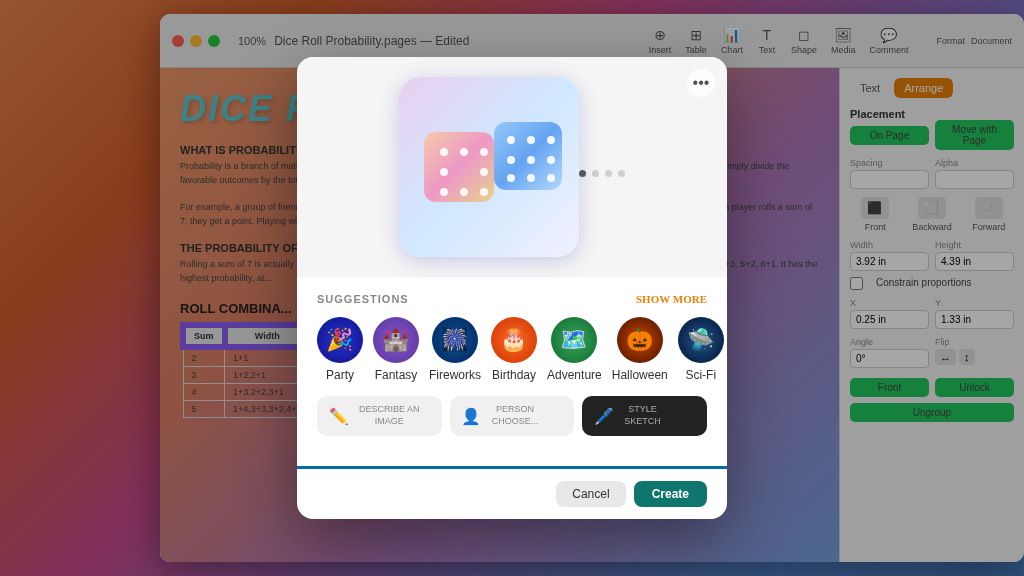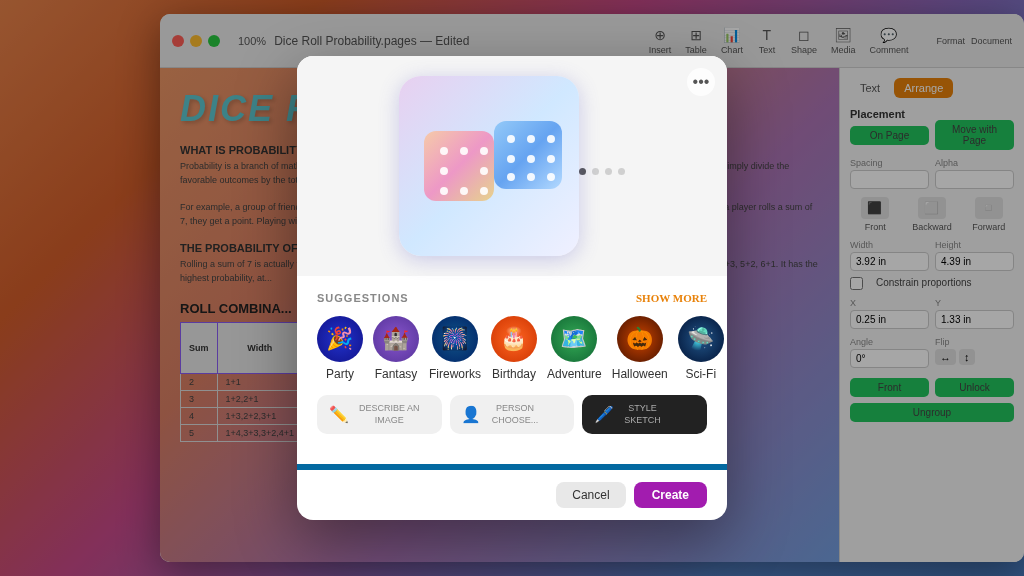--- a/index.html
+++ b/index.html
@@ -148,22 +148,22 @@
       font-weight: 700;
       color: #222;
     }
     .doc-table {
       margin-top: 6px;
       border-collapse: collapse;
       font-size: 9px;
     }
     .doc-table th {
       background: #e8e8e8;
-      padding: 20px 8px;
-      border: 1px solid #8b5cf6;
+      padding: 3px 8px;
+      border: 6px solid #8b5cf6;
       font-weight: 600;
       color: #333;
     }
     .doc-table td {
       padding: 3px 8px;
       border: 1px solid #ddd;
       color: #444;
     }
 
     
@@ -458,37 +458,37 @@
     }
     .style-btn .option-text span {
       color: #aaa;
     }
 
     .modal-footer {
       display: flex;
       justify-content: flex-end;
       gap: 8px;
       padding: 12px 20px;
-      border-top: 6px solid #0369a1;
+      border-top: 3px solid #0369a1;
     }
 
     .btn-cancel {
       padding: 6px 16px;
       border-radius: 8px;
       border: none;
       background: #e8e8e8;
       font-size: 12px;
       color: #333;
       cursor: pointer;
     }
     .btn-create {
       padding: 6px 18px;
       border-radius: 8px;
       border: none;
-      background: #a21caf;
+      background: #0f766e;
       color: #fff;
       font-size: 12px;
       font-weight: 600;
       cursor: pointer;
     }
 
     
     .panel-spacing-row {
       display: flex;
       gap: 6px;

